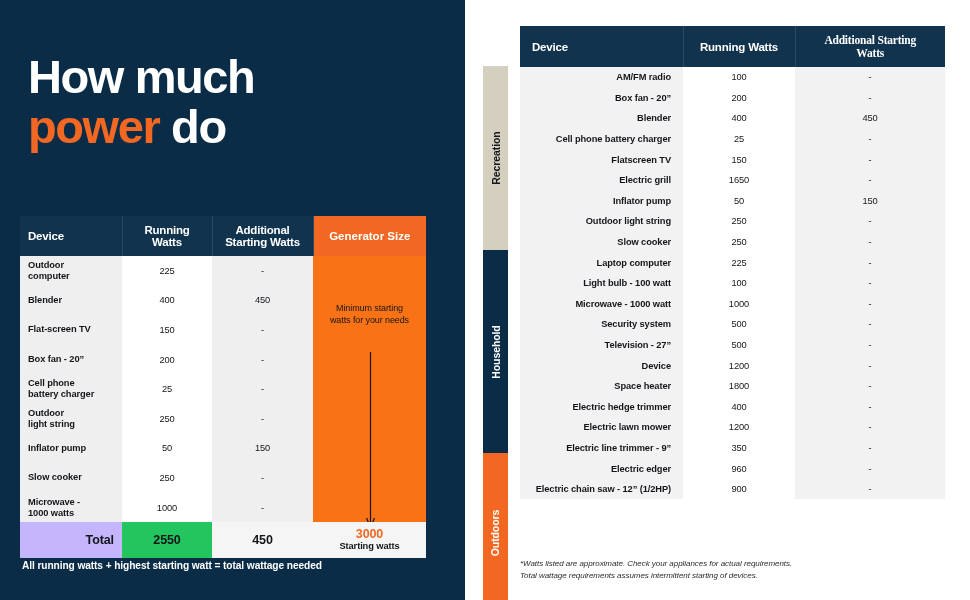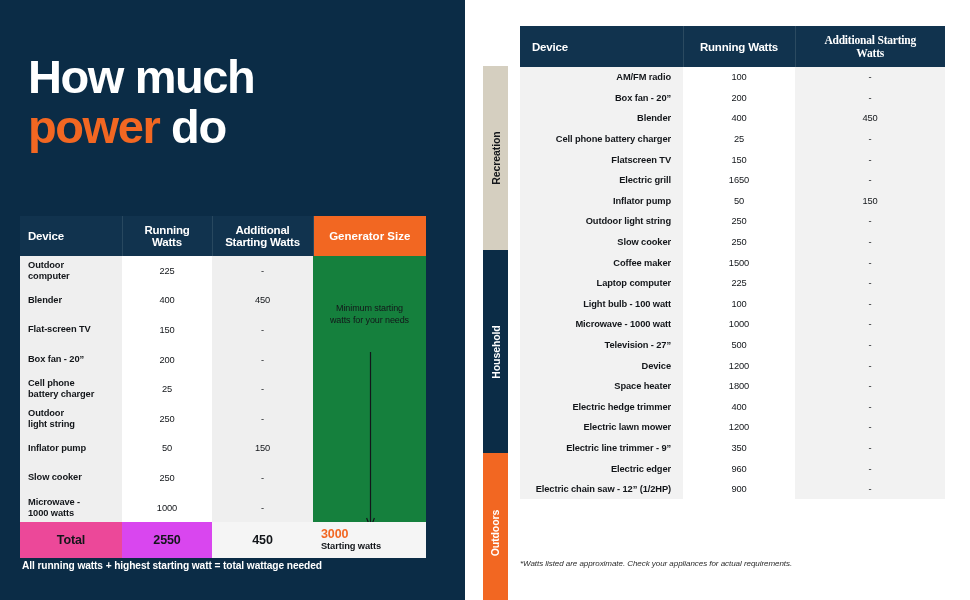--- a/index.html
+++ b/index.html
@@ -50,42 +50,42 @@
   }
 
   .ltable tbody td{
     font-size:9.3px;font-weight:700;color:#13161a;
     height:29.6px;padding:0 8px;vertical-align:middle;
     letter-spacing:-0.1px;
   }
   .ltable tbody td.dev{background:#efefef;text-align:left;line-height:11px;}
   .ltable tbody td.rw{background:#ffffff;text-align:center;font-weight:400;}
   .ltable tbody td.asw{background:#efefef;text-align:center;font-weight:400;}
-  .ltable tbody td.gen{background:#15803d;}
+  .ltable tbody td.gen{background:#f97316;}
 
   
   .gen-wrap{position:relative;height:100%;}
   .gen-note{
     position:absolute;left:0;right:0;top:46px;
     font-size:9px;font-weight:400;color:#13161a;
     text-align:center;line-height:12px;letter-spacing:-0.1px;
   }
   .gen-arrow{
     position:absolute;left:50%;top:96px;height:182px;width:11px;
     margin-left:-5px;
   }
 
   
   .ltable tr.total td{
     background:#f5f5f5;height:36px;font-size:12.5px;font-weight:700;color:#13161a;
   }
-  .ltable tr.total td.dev{background:#ec4899;text-align:center;}
-  .ltable tr.total td.rw{background:#d946ef;text-align:center;font-weight:700;position:relative;}
+  .ltable tr.total td.dev{background:#c4b5fd;text-align:right;}
+  .ltable tr.total td.rw{background:#22c55e;text-align:center;font-weight:700;position:relative;}
   .ltable tr.total td.asw{background:#f5f5f5;text-align:center;font-weight:700;position:relative;}
-  .ltable tr.total td.gen{background:#f5f5f5;text-align:left;position:relative;}
+  .ltable tr.total td.gen{background:#f5f5f5;text-align:center;position:relative;}
   .op-plus{position:absolute;right:-9px;top:50%;transform:translateY(-50%);font-size:12.5px;font-weight:700;}
   .op-eq{position:absolute;right:-9px;top:50%;transform:translateY(-50%);font-size:12.5px;font-weight:700;}
   .tot-3000{color:#f26722;font-size:12.5px;font-weight:700;line-height:13px;}
   .tot-sub{color:#13161a;font-size:9.3px;font-weight:700;line-height:11px;}
 
   .left-foot{
     position:absolute;left:22px;top:560px;width:420px;
     color:#ffffff;font-size:10.2px;font-weight:700;letter-spacing:-0.1px;
   }
 
@@ -340,37 +340,37 @@
             <td class="dev">Outdoor light string</td>
             <td class="rw">250</td>
             <td class="asw">-</td>
           </tr>
           <tr>
             <td class="dev">Slow cooker</td>
             <td class="rw">250</td>
             <td class="asw">-</td>
           </tr>
           <tr>
-            <td class="dev">Coffee maker</td>
-            <td class="rw">1500</td>
-            <td class="asw">-</td>
-          </tr>
-          <tr>
             <td class="dev">Laptop computer</td>
             <td class="rw">225</td>
             <td class="asw">-</td>
           </tr>
           <tr>
             <td class="dev">Light bulb - 100 watt</td>
             <td class="rw">100</td>
             <td class="asw">-</td>
           </tr>
           <tr>
             <td class="dev">Microwave - 1000 watt</td>
             <td class="rw">1000</td>
+            <td class="asw">-</td>
+          </tr>
+          <tr>
+            <td class="dev">Security system</td>
+            <td class="rw">500</td>
             <td class="asw">-</td>
           </tr>
           <tr>
             <td class="dev">Television - 27”</td>
             <td class="rw">500</td>
             <td class="asw">-</td>
           </tr>
           <tr>
             <td class="dev">Device</td>
             <td class="rw">1200</td>
@@ -405,15 +405,16 @@
             <td class="dev">Electric chain saw - 12” (1/2HP)</td>
             <td class="rw">900</td>
             <td class="asw">-</td>
           </tr>
         </tbody>
     </table>
   </div>
 
   <div class="right-foot">
     <div>*Watts listed are approximate. Check your appliances for actual requirements.</div>
+    <div>Total wattage requirements assumes intermittent starting of devices.</div>
   </div>
 
 </div>
 
 </body></html>

